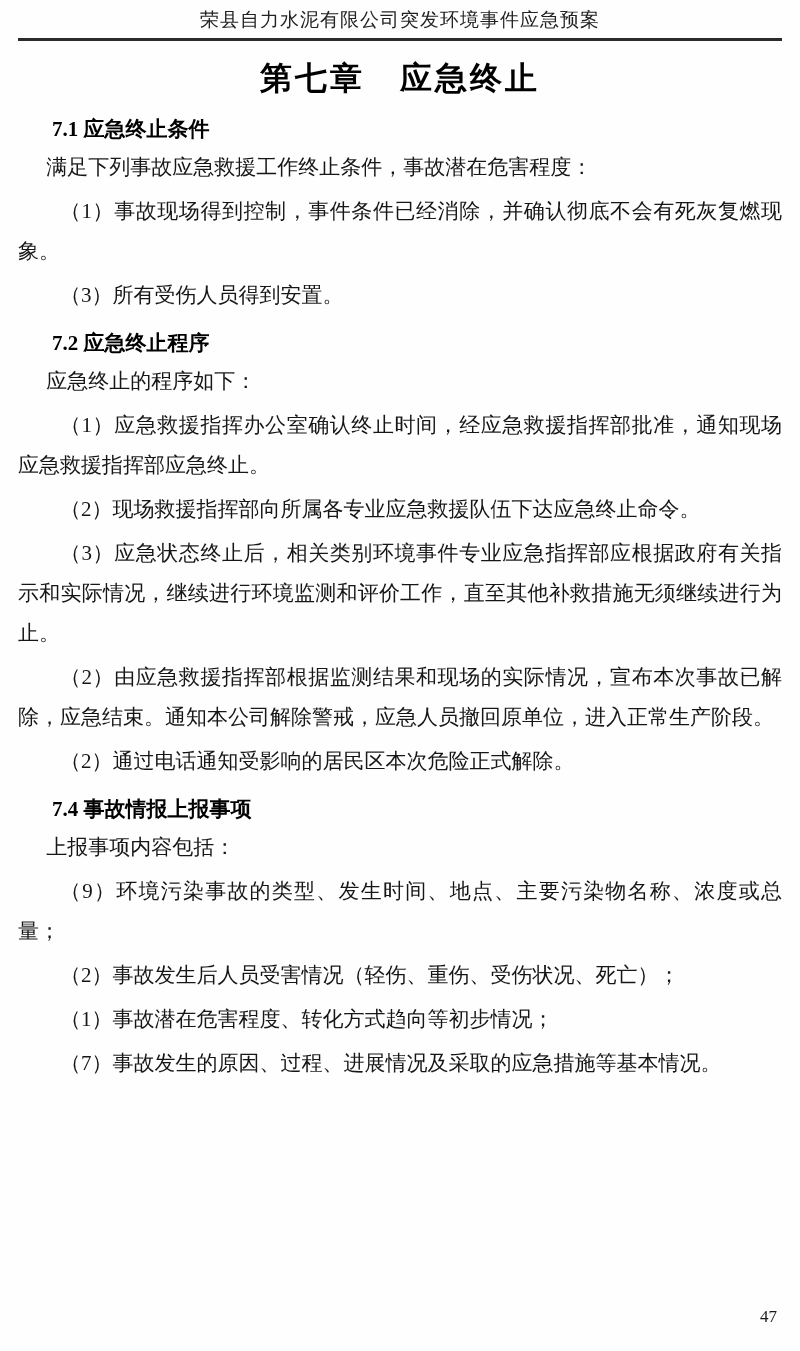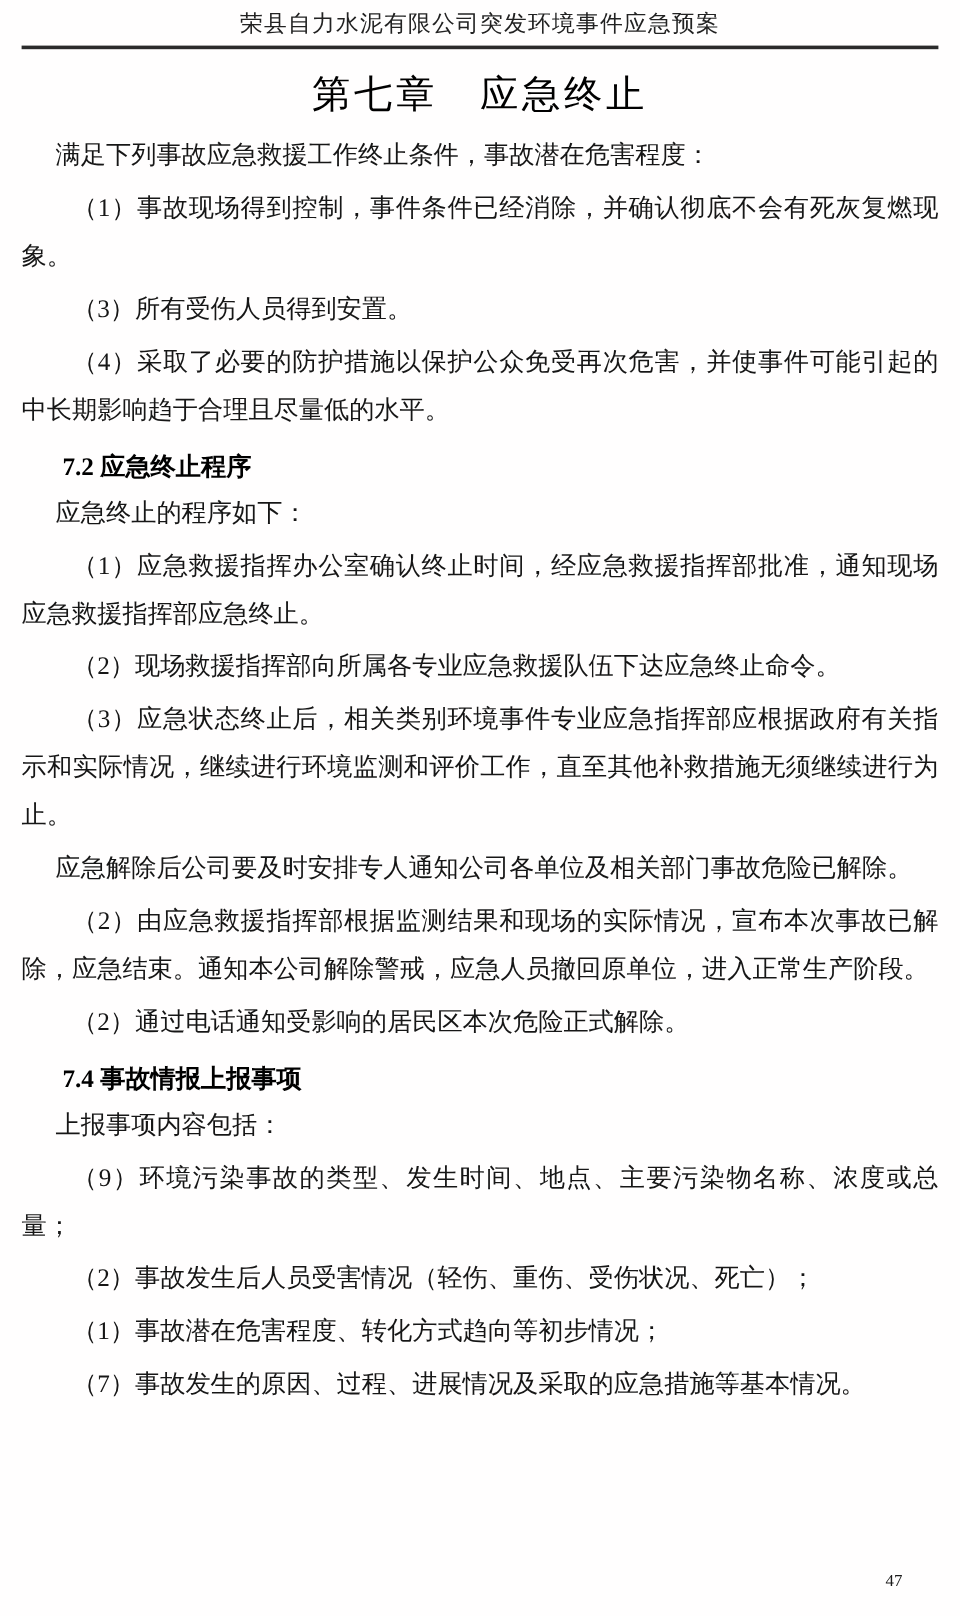--- a/index.html
+++ b/index.html
@@ -20,21 +20,21 @@
     font-size: 19px;
     letter-spacing: 1px;
     padding-top: 7px;
     padding-bottom: 5px;
     border-bottom: 3px solid #2b2b2b;
     color: #222;
   }
   .chapter-title {
     text-align: center;
     font-size: 32px;
-    font-weight: 400;
+    font-weight: 700;
     letter-spacing: 3px;
     margin: 16px 0 8px 0;
     color: #000;
   }
   .section-heading {
     font-size: 21px;
     font-weight: 700;
     line-height: 34px;
     margin: 11px 0 1px 34px;
     color: #000;
@@ -43,54 +43,53 @@
     font-size: 21px;
     line-height: 40px;
     margin: 0 0 4px 0;
     text-align: justify;
     color: #161616;
   }
   .para.item { text-indent: 2em; }
   .para.lead { text-indent: 1.35em; }
   .page-number {
     position: absolute;
-    right: 48px;
+    right: 23px;
     bottom: 20px;
-    font-size: 14px;
+    font-size: 17px;
     color: #1a1a1a;
   }
 </style>
 </head>
 <body>
 
 <div class="page">
 
   <div class="page-header">
     <span>荣县自力水泥有限公司突发环境事件应急预案</span>
   </div>
 
   <h1 class="chapter-title">第七章　应急终止</h1>
 
   <section>
+    <h2 class="section-heading">7.1 应急终止条件</h2>
     <p class="para lead">满足下列事故应急救援工作终止条件，事故潜在危害程度：</p>
     <p class="para item">（1）事故现场得到控制，事件条件已经消除，并确认彻底不会有死灰复燃现象。</p>
     <p class="para item">（3）所有受伤人员得到安置。</p>
-    <p class="para item">（4）采取了必要的防护措施以保护公众免受再次危害，并使事件可能引起的中长期影响趋于合理且尽量低的水平。</p>
   </section>
 
   <section>
     <h2 class="section-heading">7.2 应急终止程序</h2>
     <p class="para lead">应急终止的程序如下：</p>
     <p class="para item">（1）应急救援指挥办公室确认终止时间，经应急救援指挥部批准，通知现场应急救援指挥部应急终止。</p>
     <p class="para item">（2）现场救援指挥部向所属各专业应急救援队伍下达应急终止命令。</p>
     <p class="para item">（3）应急状态终止后，相关类别环境事件专业应急指挥部应根据政府有关指示和实际情况，继续进行环境监测和评价工作，直至其他补救措施无须继续进行为止。</p>
   </section>
 
   <section>
-    <p class="para lead">应急解除后公司要及时安排专人通知公司各单位及相关部门事故危险已解除。</p>
     <p class="para item">（2）由应急救援指挥部根据监测结果和现场的实际情况，宣布本次事故已解除，应急结束。通知本公司解除警戒，应急人员撤回原单位，进入正常生产阶段。</p>
     <p class="para item">（2）通过电话通知受影响的居民区本次危险正式解除。</p>
   </section>
 
   <section>
     <h2 class="section-heading">7.4 事故情报上报事项</h2>
     <p class="para lead">上报事项内容包括：</p>
     <p class="para item">（9）环境污染事故的类型、发生时间、地点、主要污染物名称、浓度或总量；</p>
     <p class="para item">（2）事故发生后人员受害情况（轻伤、重伤、受伤状况、死亡）；</p>
     <p class="para item">（1）事故潜在危害程度、转化方式趋向等初步情况；</p>

